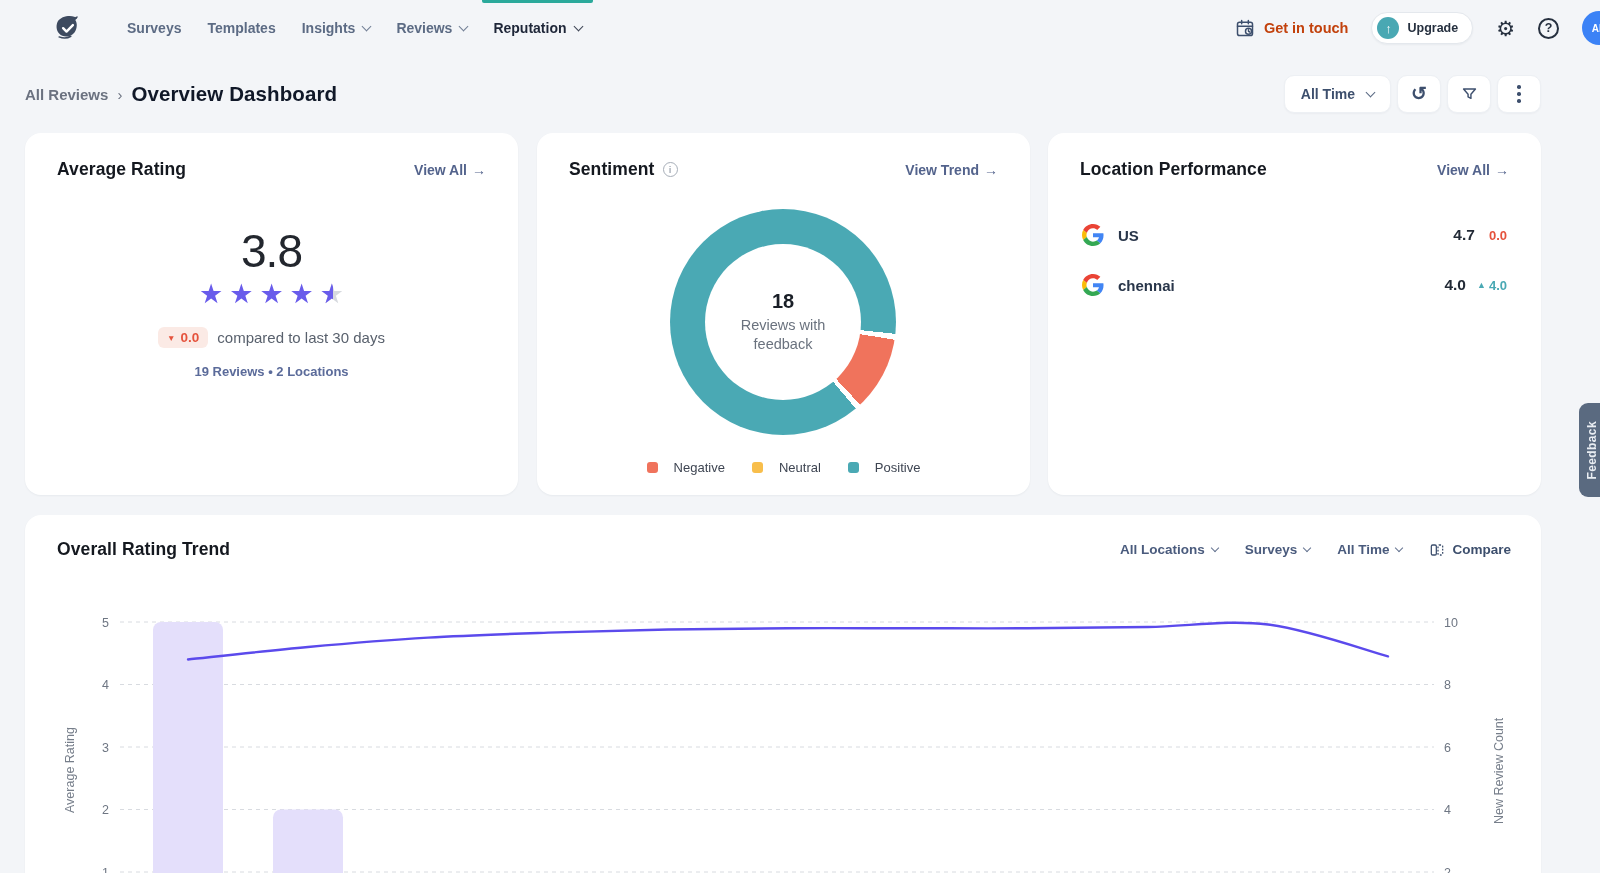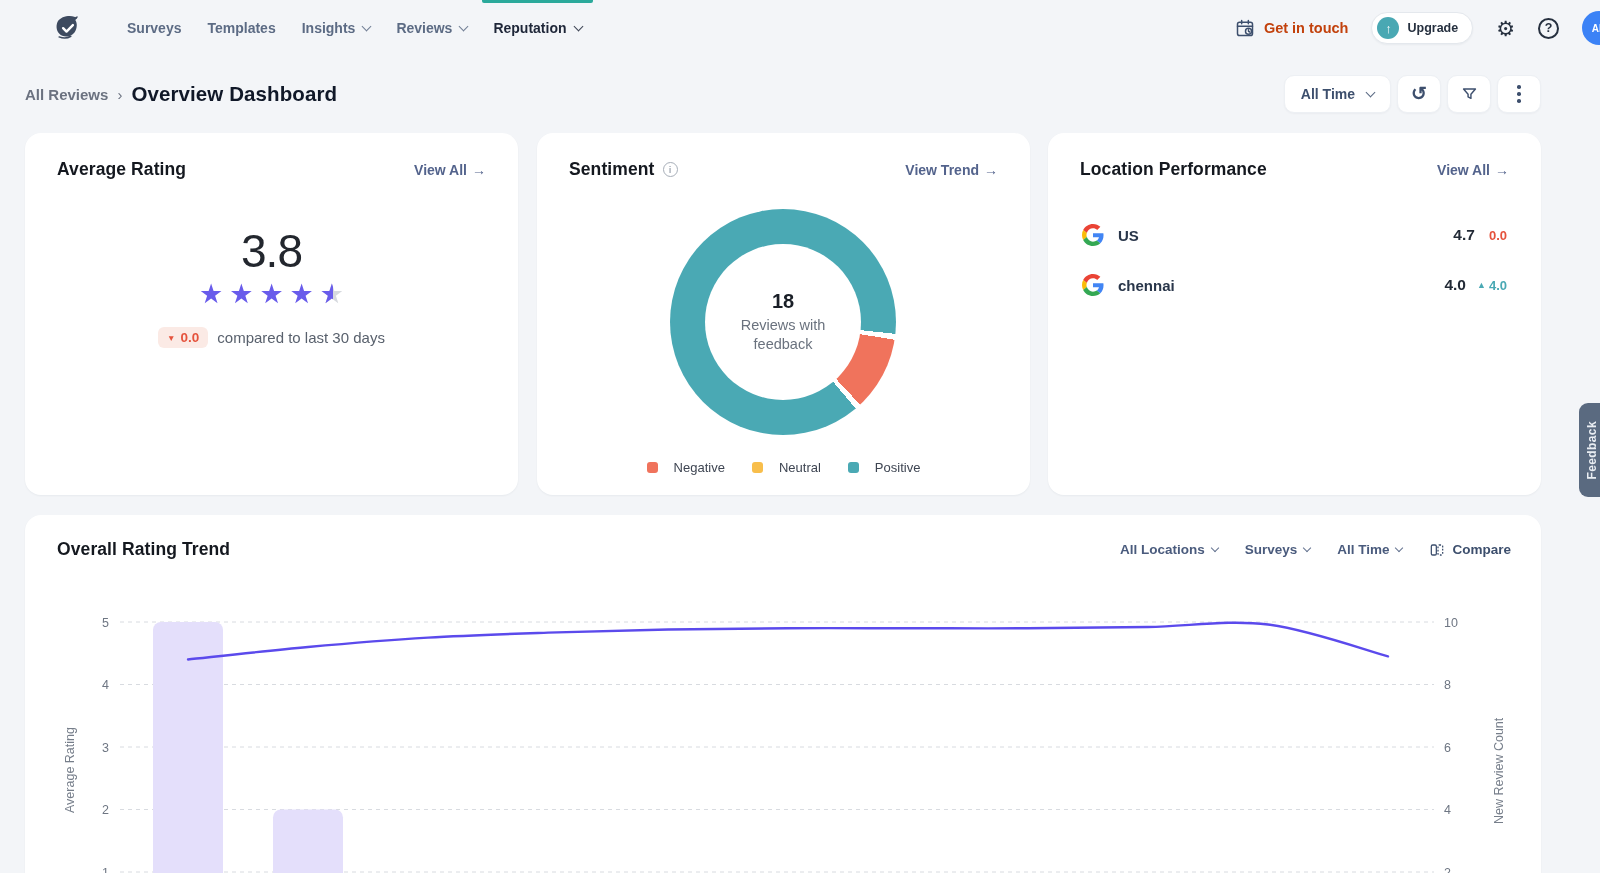--- a/index.html
+++ b/index.html
@@ -203,20 +203,21 @@
         <span class="star full">★</span>
         <span class="star">★<span class="half-fill">★</span></span>
       </div>
     <div class="badge-row">
       <span class="delta-badge">
         <span class="tri">▼</span>
         <span>0.0</span>
       </span>
       <span class="compare-text">compared to last 30 days</span>
     </div>
+    <div class="summary-link">19 Reviews • 2 Locations</div>
   </div>
 </section>
 
 <section class="card card-sent">
   <div class="card-head">
     <span class="card-title">Sentiment</span>
     <span class="info-dot">i</span>
     <span class="view-link">
       <span>View Trend</span>
       <span>→</span>

